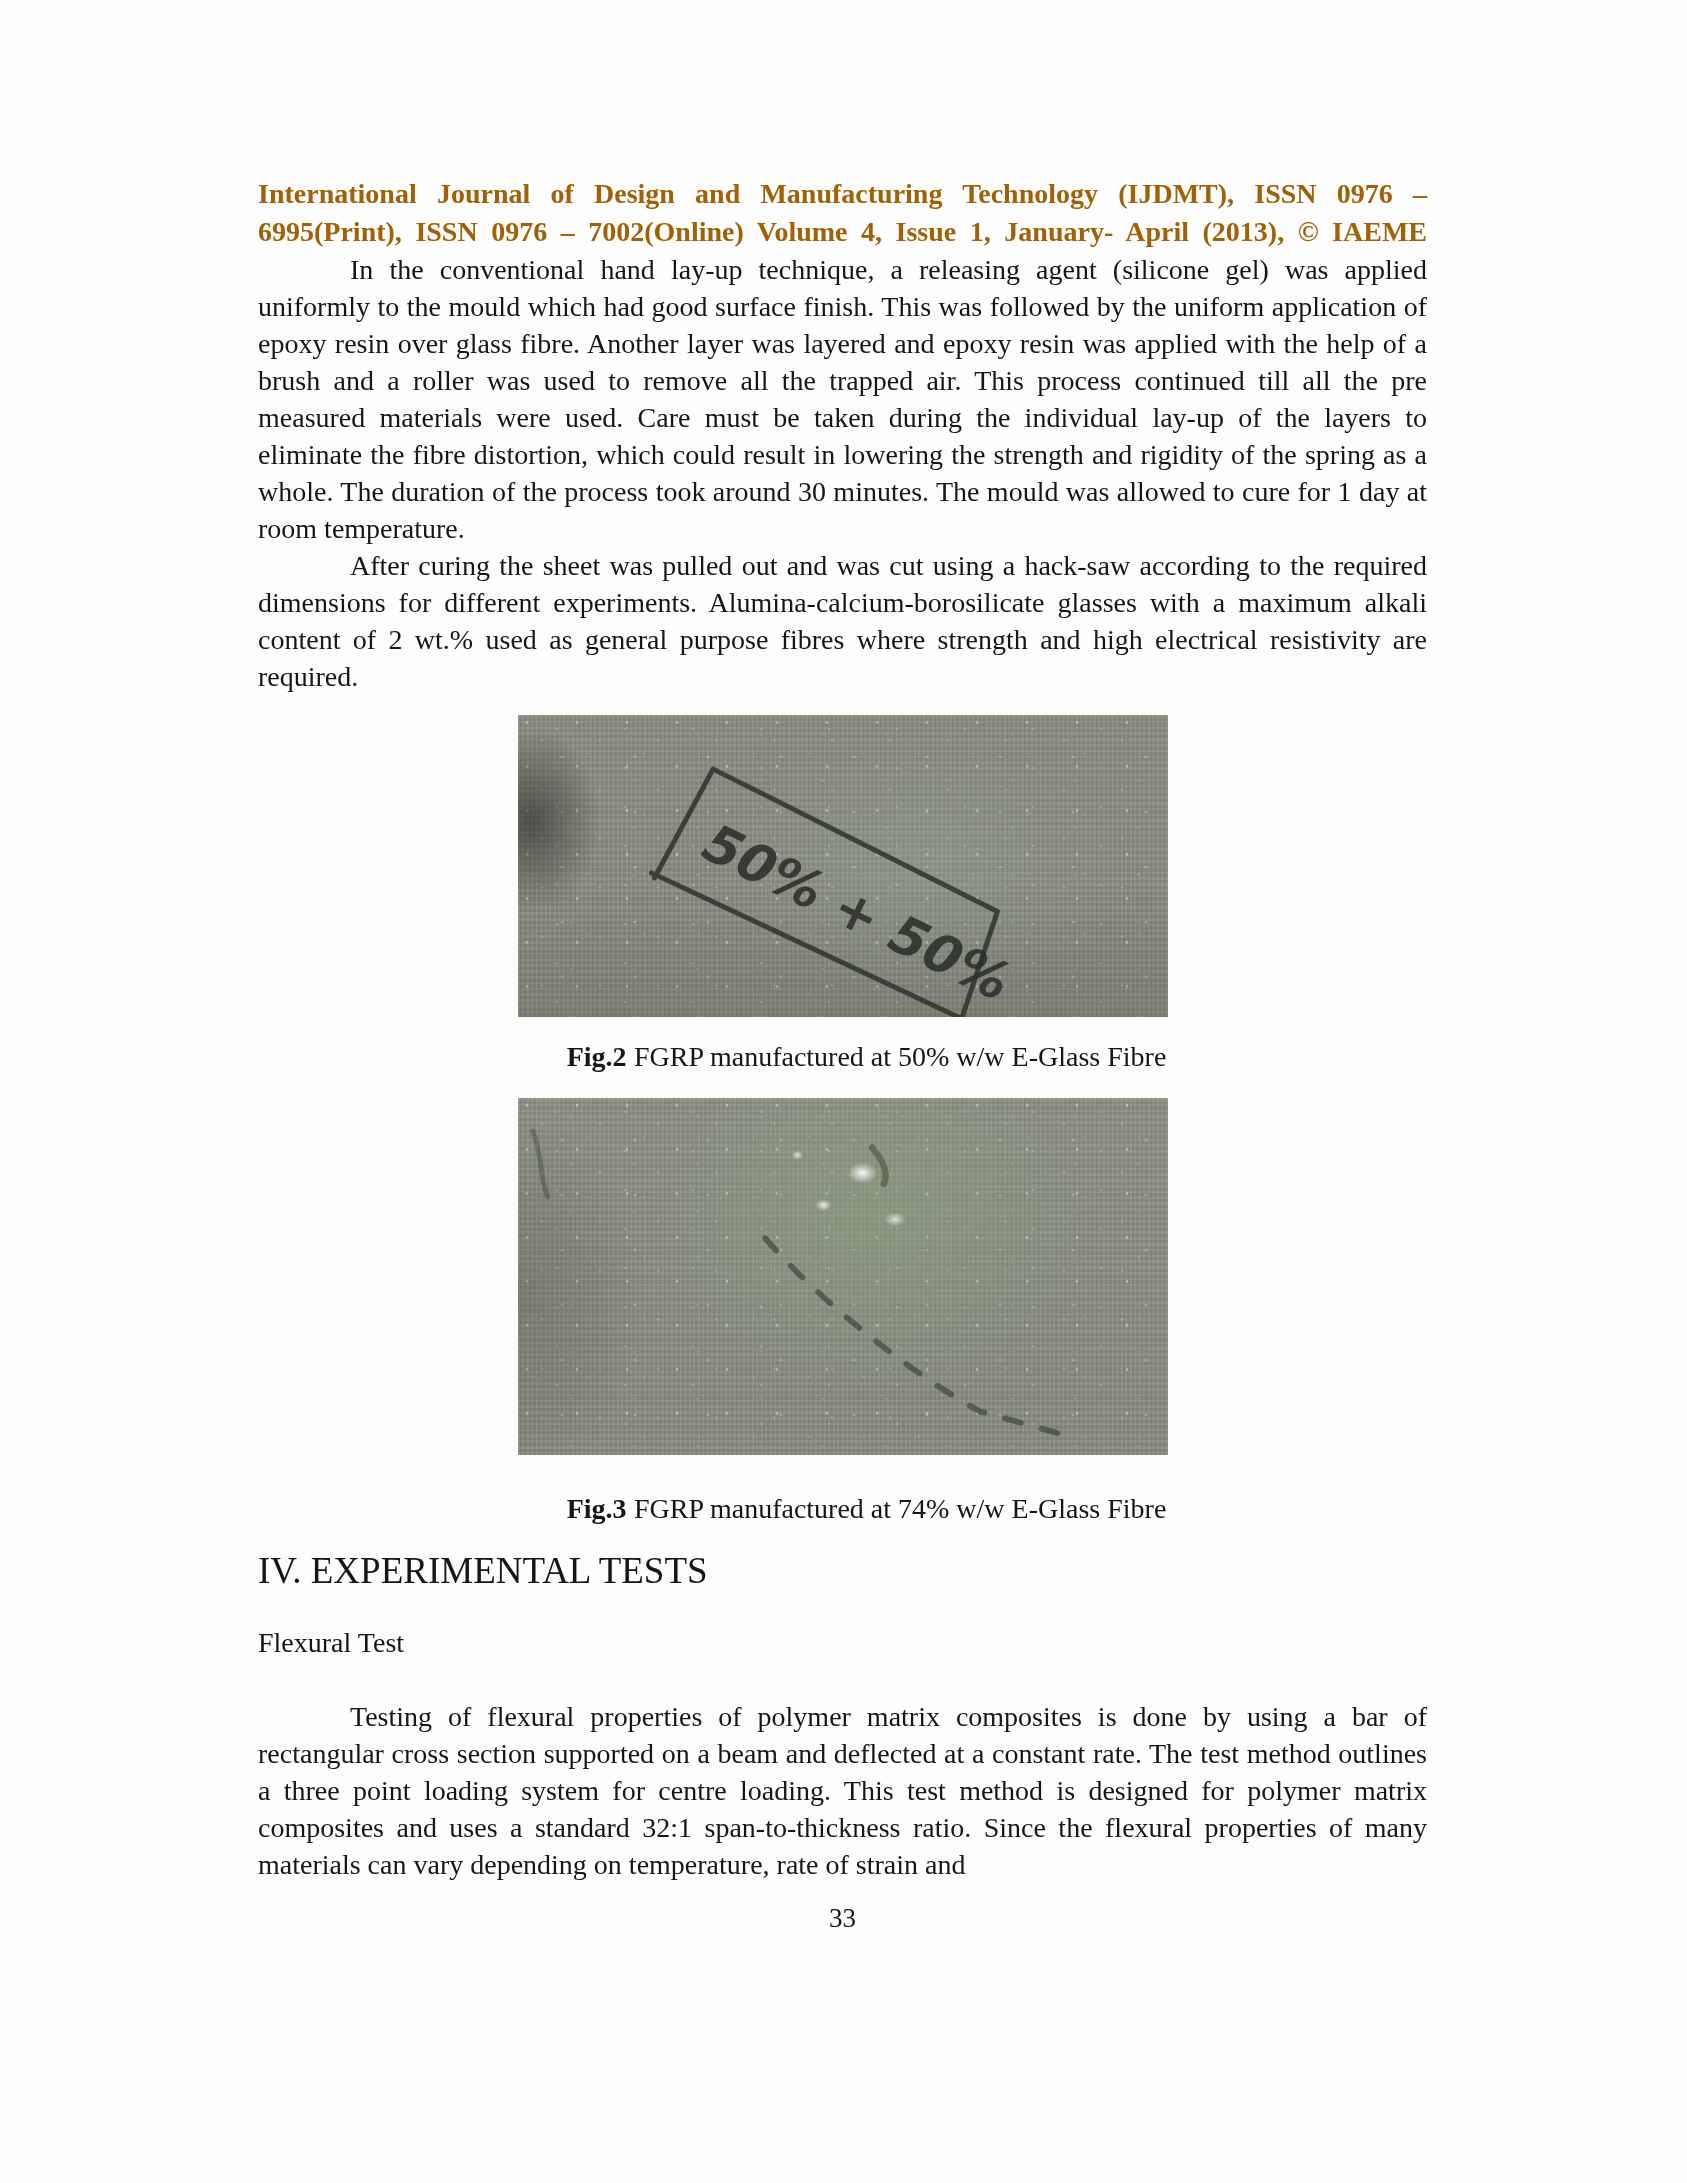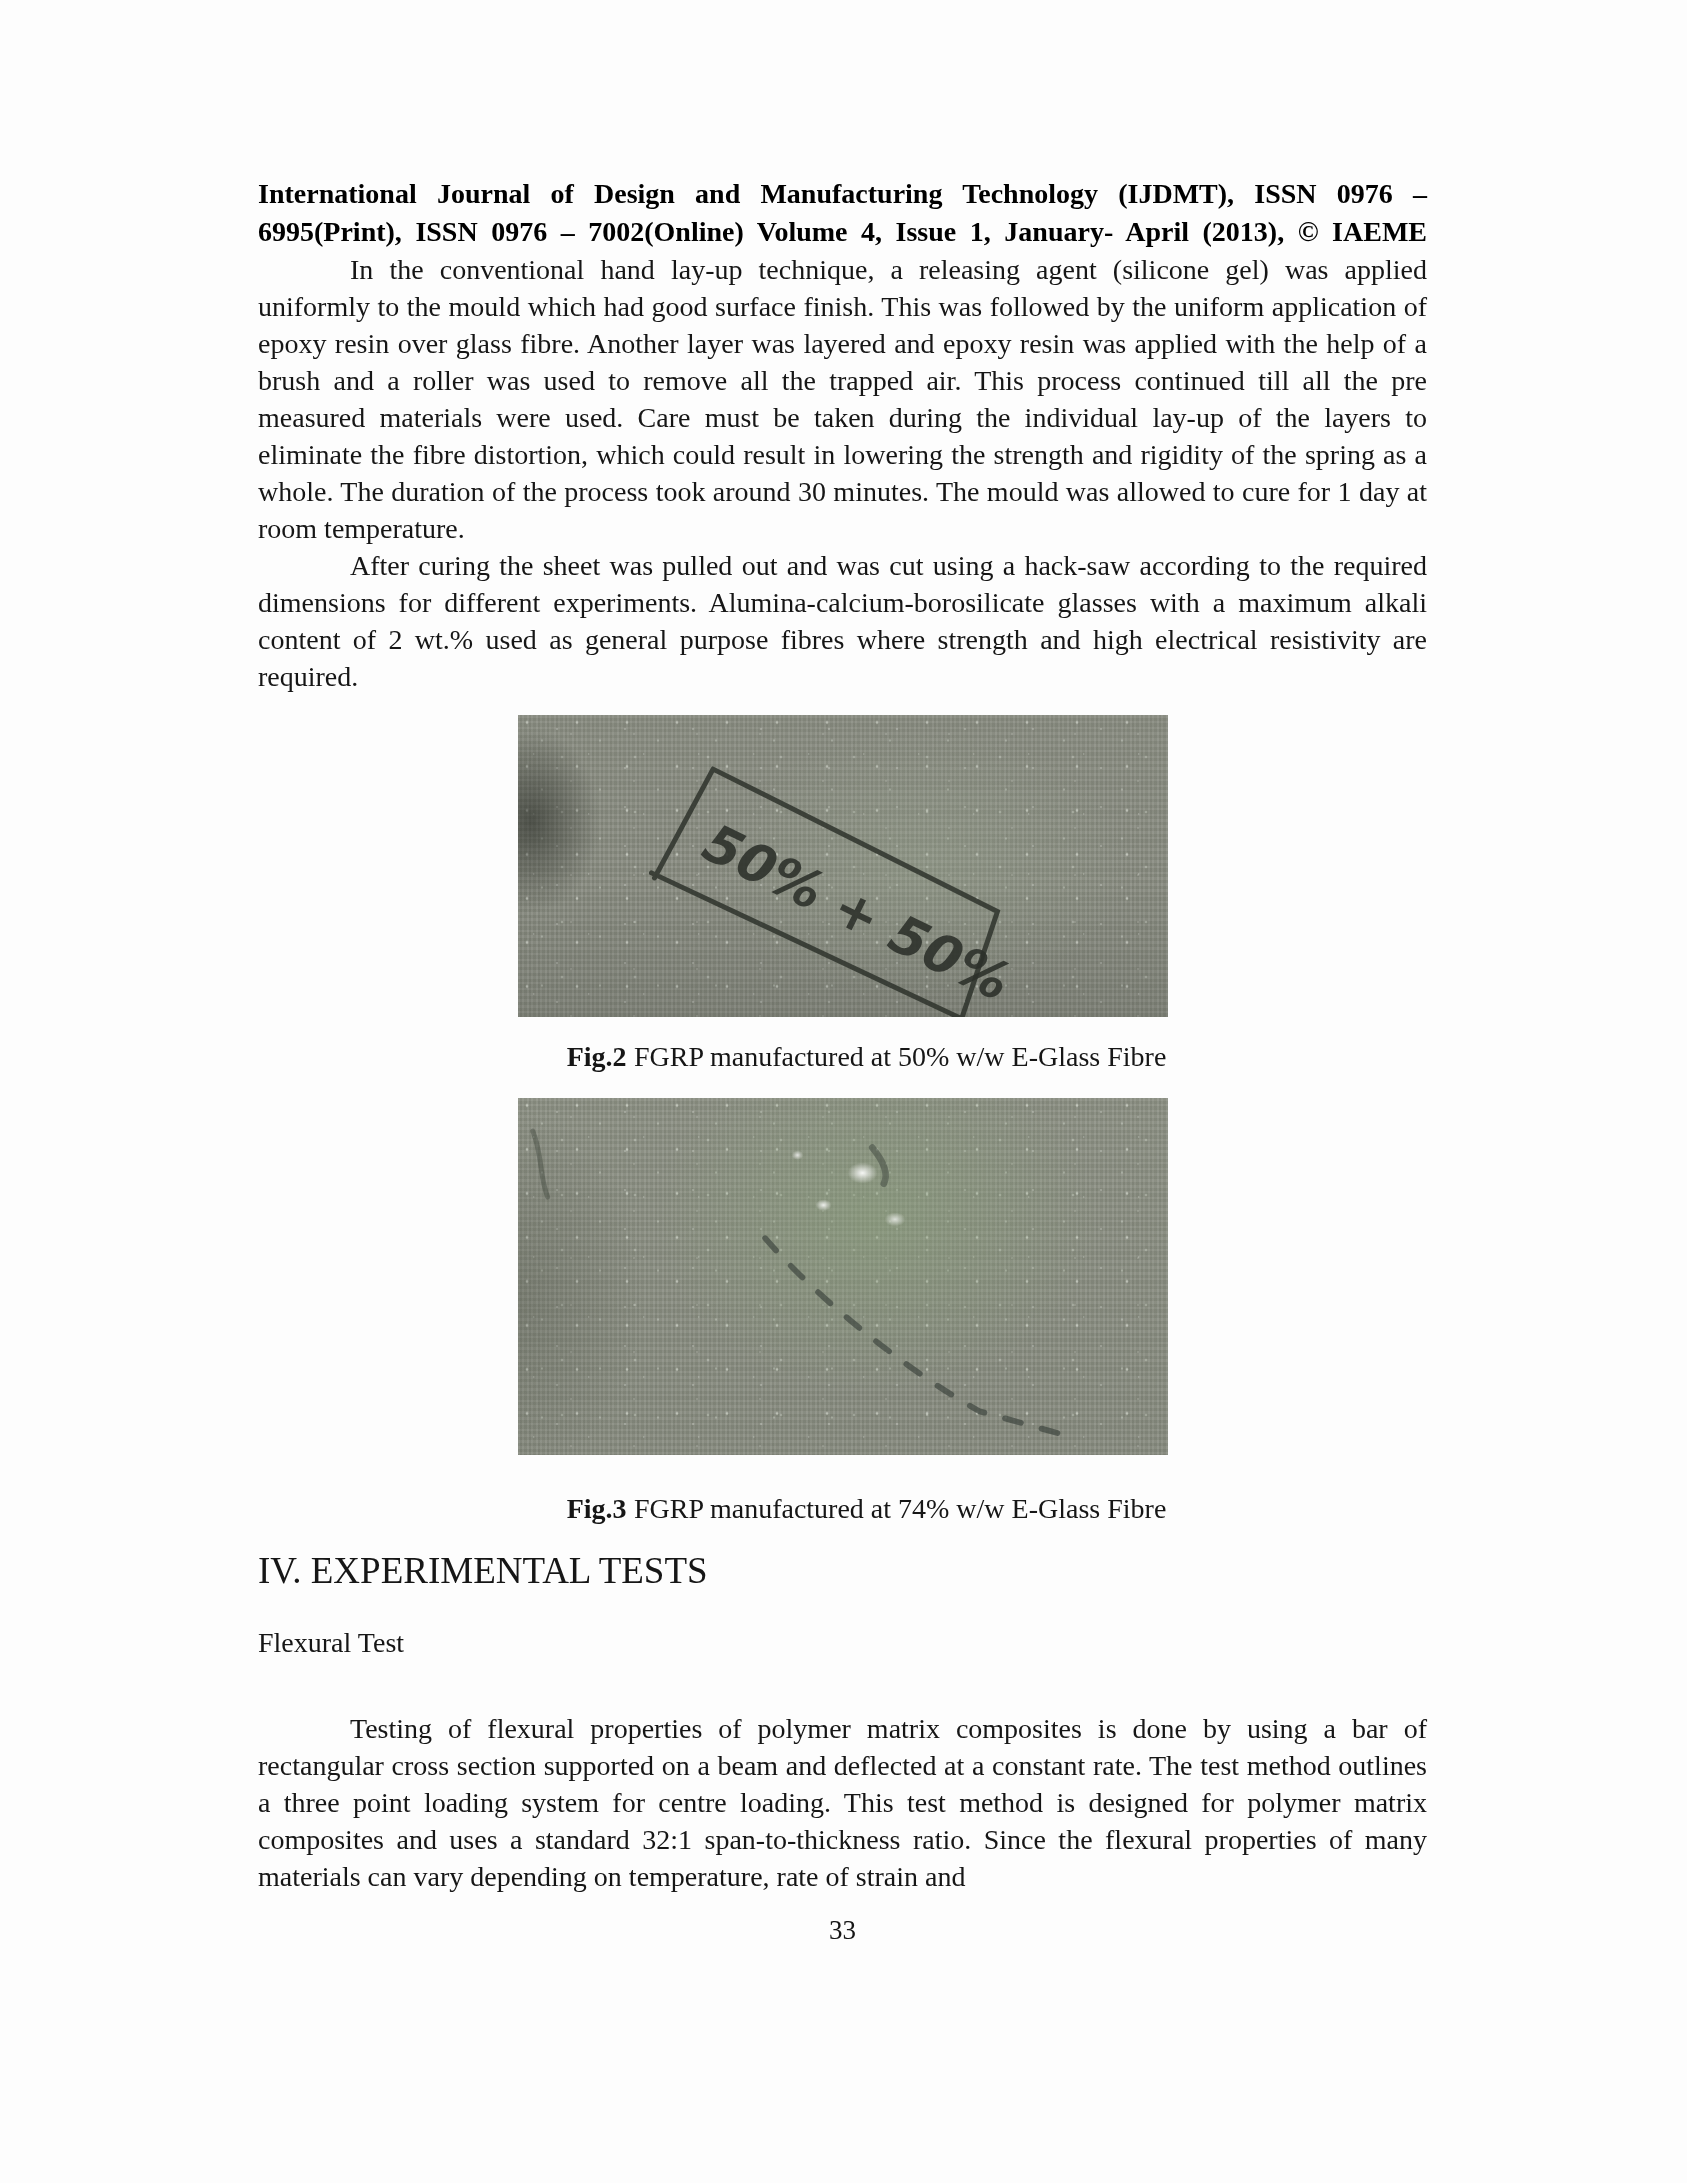--- a/index.html
+++ b/index.html
@@ -8,40 +8,40 @@
     width:1687px;height:2183px;
     background:#fdfdfd;
     font-family:"Liberation Serif", serif;
     color:#161616;
     overflow:hidden;
   }
   .content{padding:0 260px 0 258px;}
   
   .journal-header{
     padding-top:175px;
-    color:#000000;
+    color:#a16207;
     font-weight:bold;
     font-size:28px;
     line-height:38px;
   }
   .journal-header .hline{
     text-align:justify;
     text-align-last:justify;
     white-space:normal;
   }
   
   p.body-par{
     margin:0;
     font-size:28px;
     line-height:37px;
     text-align:justify;
   }
   p.first{margin-top:30px;}
   p.indent{text-indent:92px;}
-  p.flex-par{margin-top:48px;}
+  p.flex-par{margin-top:36px;}
   
   figure{margin:0;padding:0;}
   figure.fig2{margin-top:20px;}
   figure.fig3{margin-top:21.4px;}
   .photo{
     position:relative;
     margin-left:260px;
     background-color:#8f9287;
     background-image:
       radial-gradient(2.5px 3.3px at 9px 7.4px,  rgba(244,248,240,.85), rgba(244,248,240,0) 70%),

